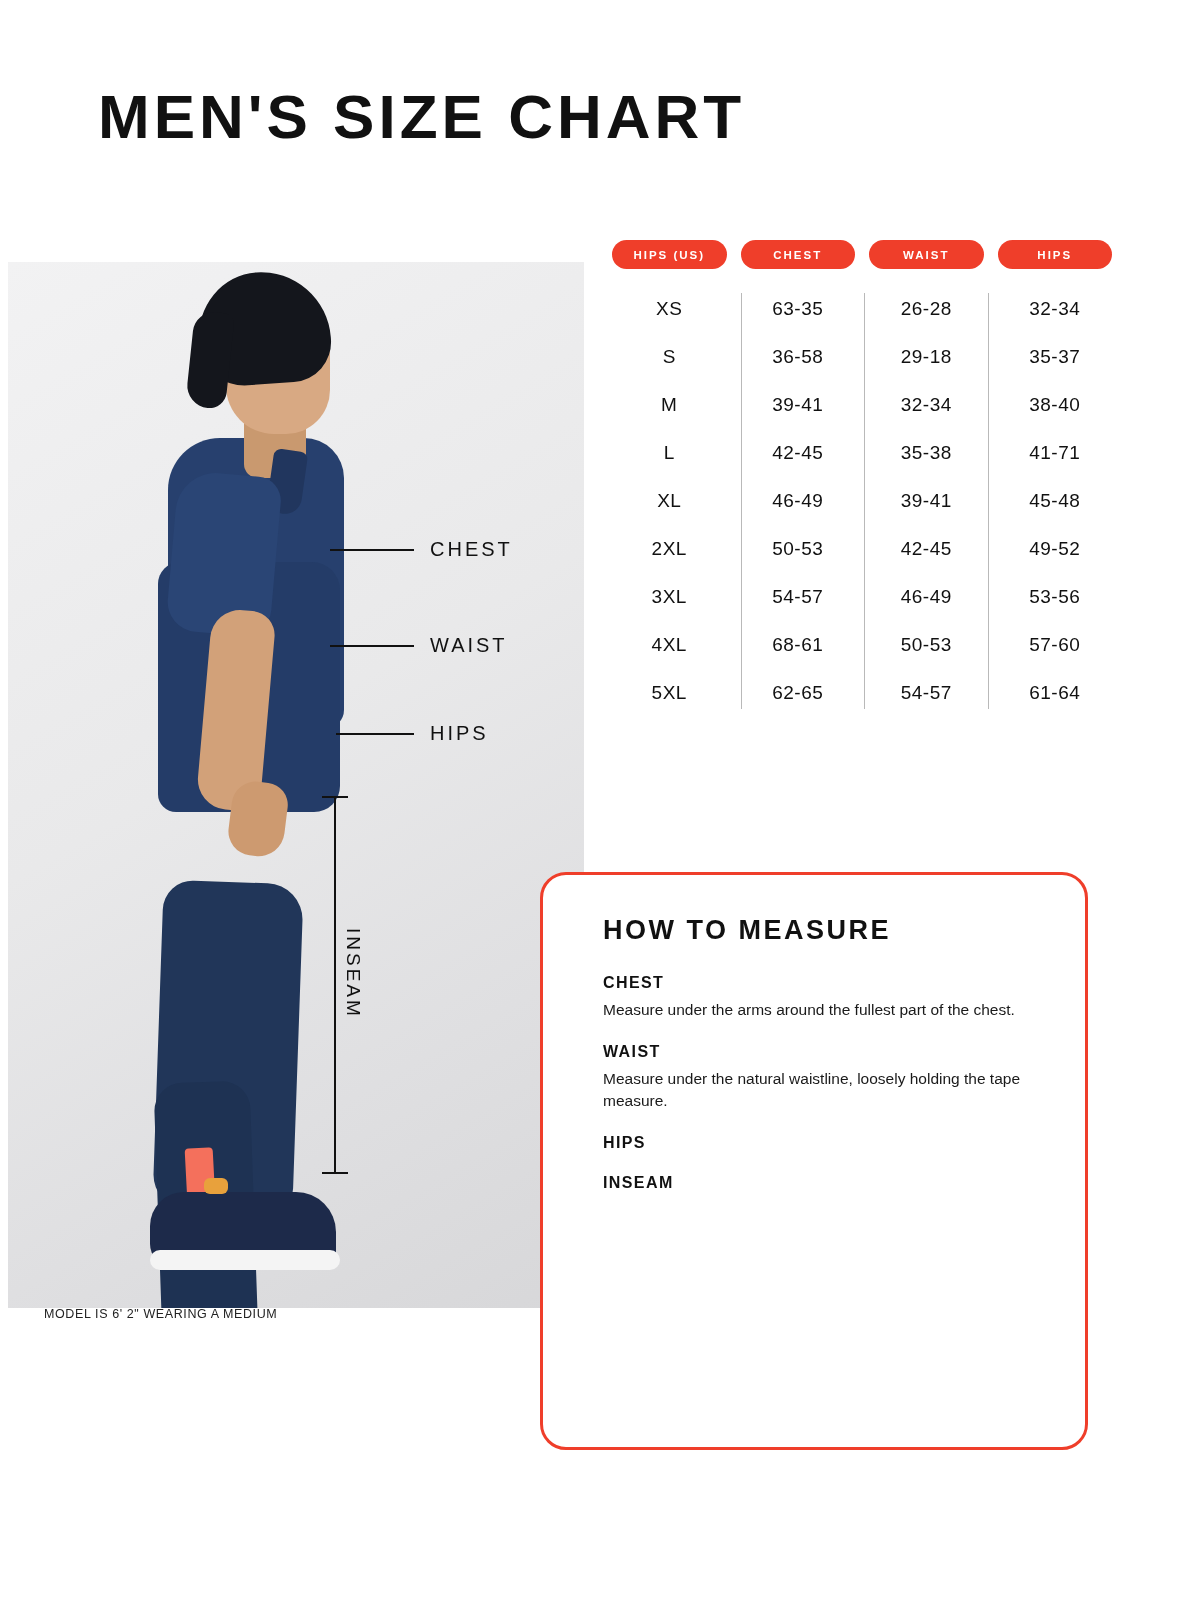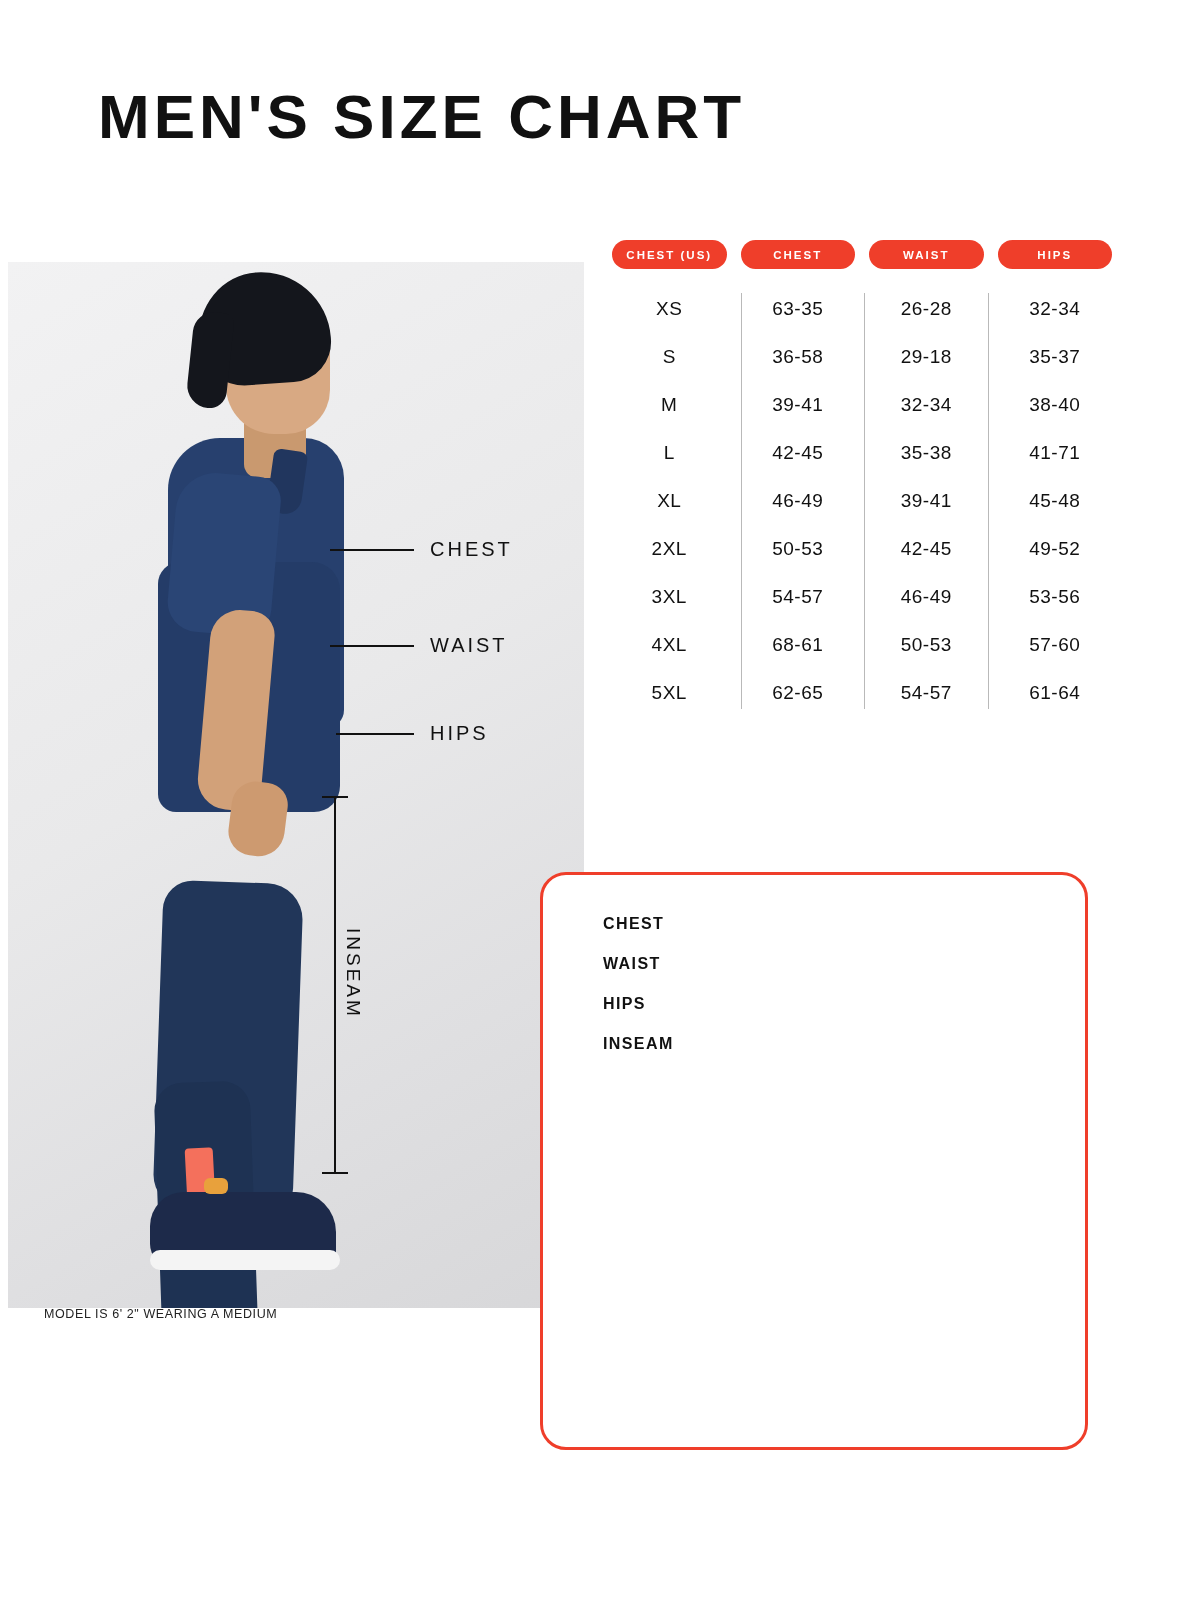--- a/index.html
+++ b/index.html
@@ -252,21 +252,21 @@
     <div class="lbl">HIPS</div>
   </div>
 
   <div class="inseam-cap-top"></div>
   <div class="inseam-line"></div>
   <div class="inseam-cap-bottom"></div>
   <div class="inseam-label">INSEAM</div>
 
   <div class="table-wrap">
     <div class="thead">
-      <div class="th">CHEST (US)</div>
+      <div class="th">HIPS (US)</div>
       <div class="th">CHEST</div>
       <div class="th">WAIST</div>
       <div class="th">HIPS</div>
     </div>
     <div class="tbody" id="tbody">
       <div class="vline v1"></div>
       <div class="vline v2"></div>
       <div class="vline v3"></div>
     <div class="trow">
           <div class="td">XS</div>
@@ -319,26 +319,29 @@
         <div class="trow">
           <div class="td">5XL</div>
           <div class="td">62-65</div>
           <div class="td">54-57</div>
           <div class="td">61-64</div>
         </div>
       </div>
   </div>
 
   <div class="howto">
+    <h2>HOW TO MEASURE</h2>
     <div id="howto-list">
         <div class="m-block">
           <div class="m-title">CHEST</div>
+          <div class="m-text">Measure under the arms around the fullest part of the chest.</div>
         </div>
         <div class="m-block">
           <div class="m-title">WAIST</div>
+          <div class="m-text">Measure under the natural waistline, loosely holding the tape measure.</div>
         </div>
         <div class="m-block">
           <div class="m-title">HIPS</div>
         </div>
         <div class="m-block">
           <div class="m-title">INSEAM</div>
         </div>
       </div>
   </div>
 

